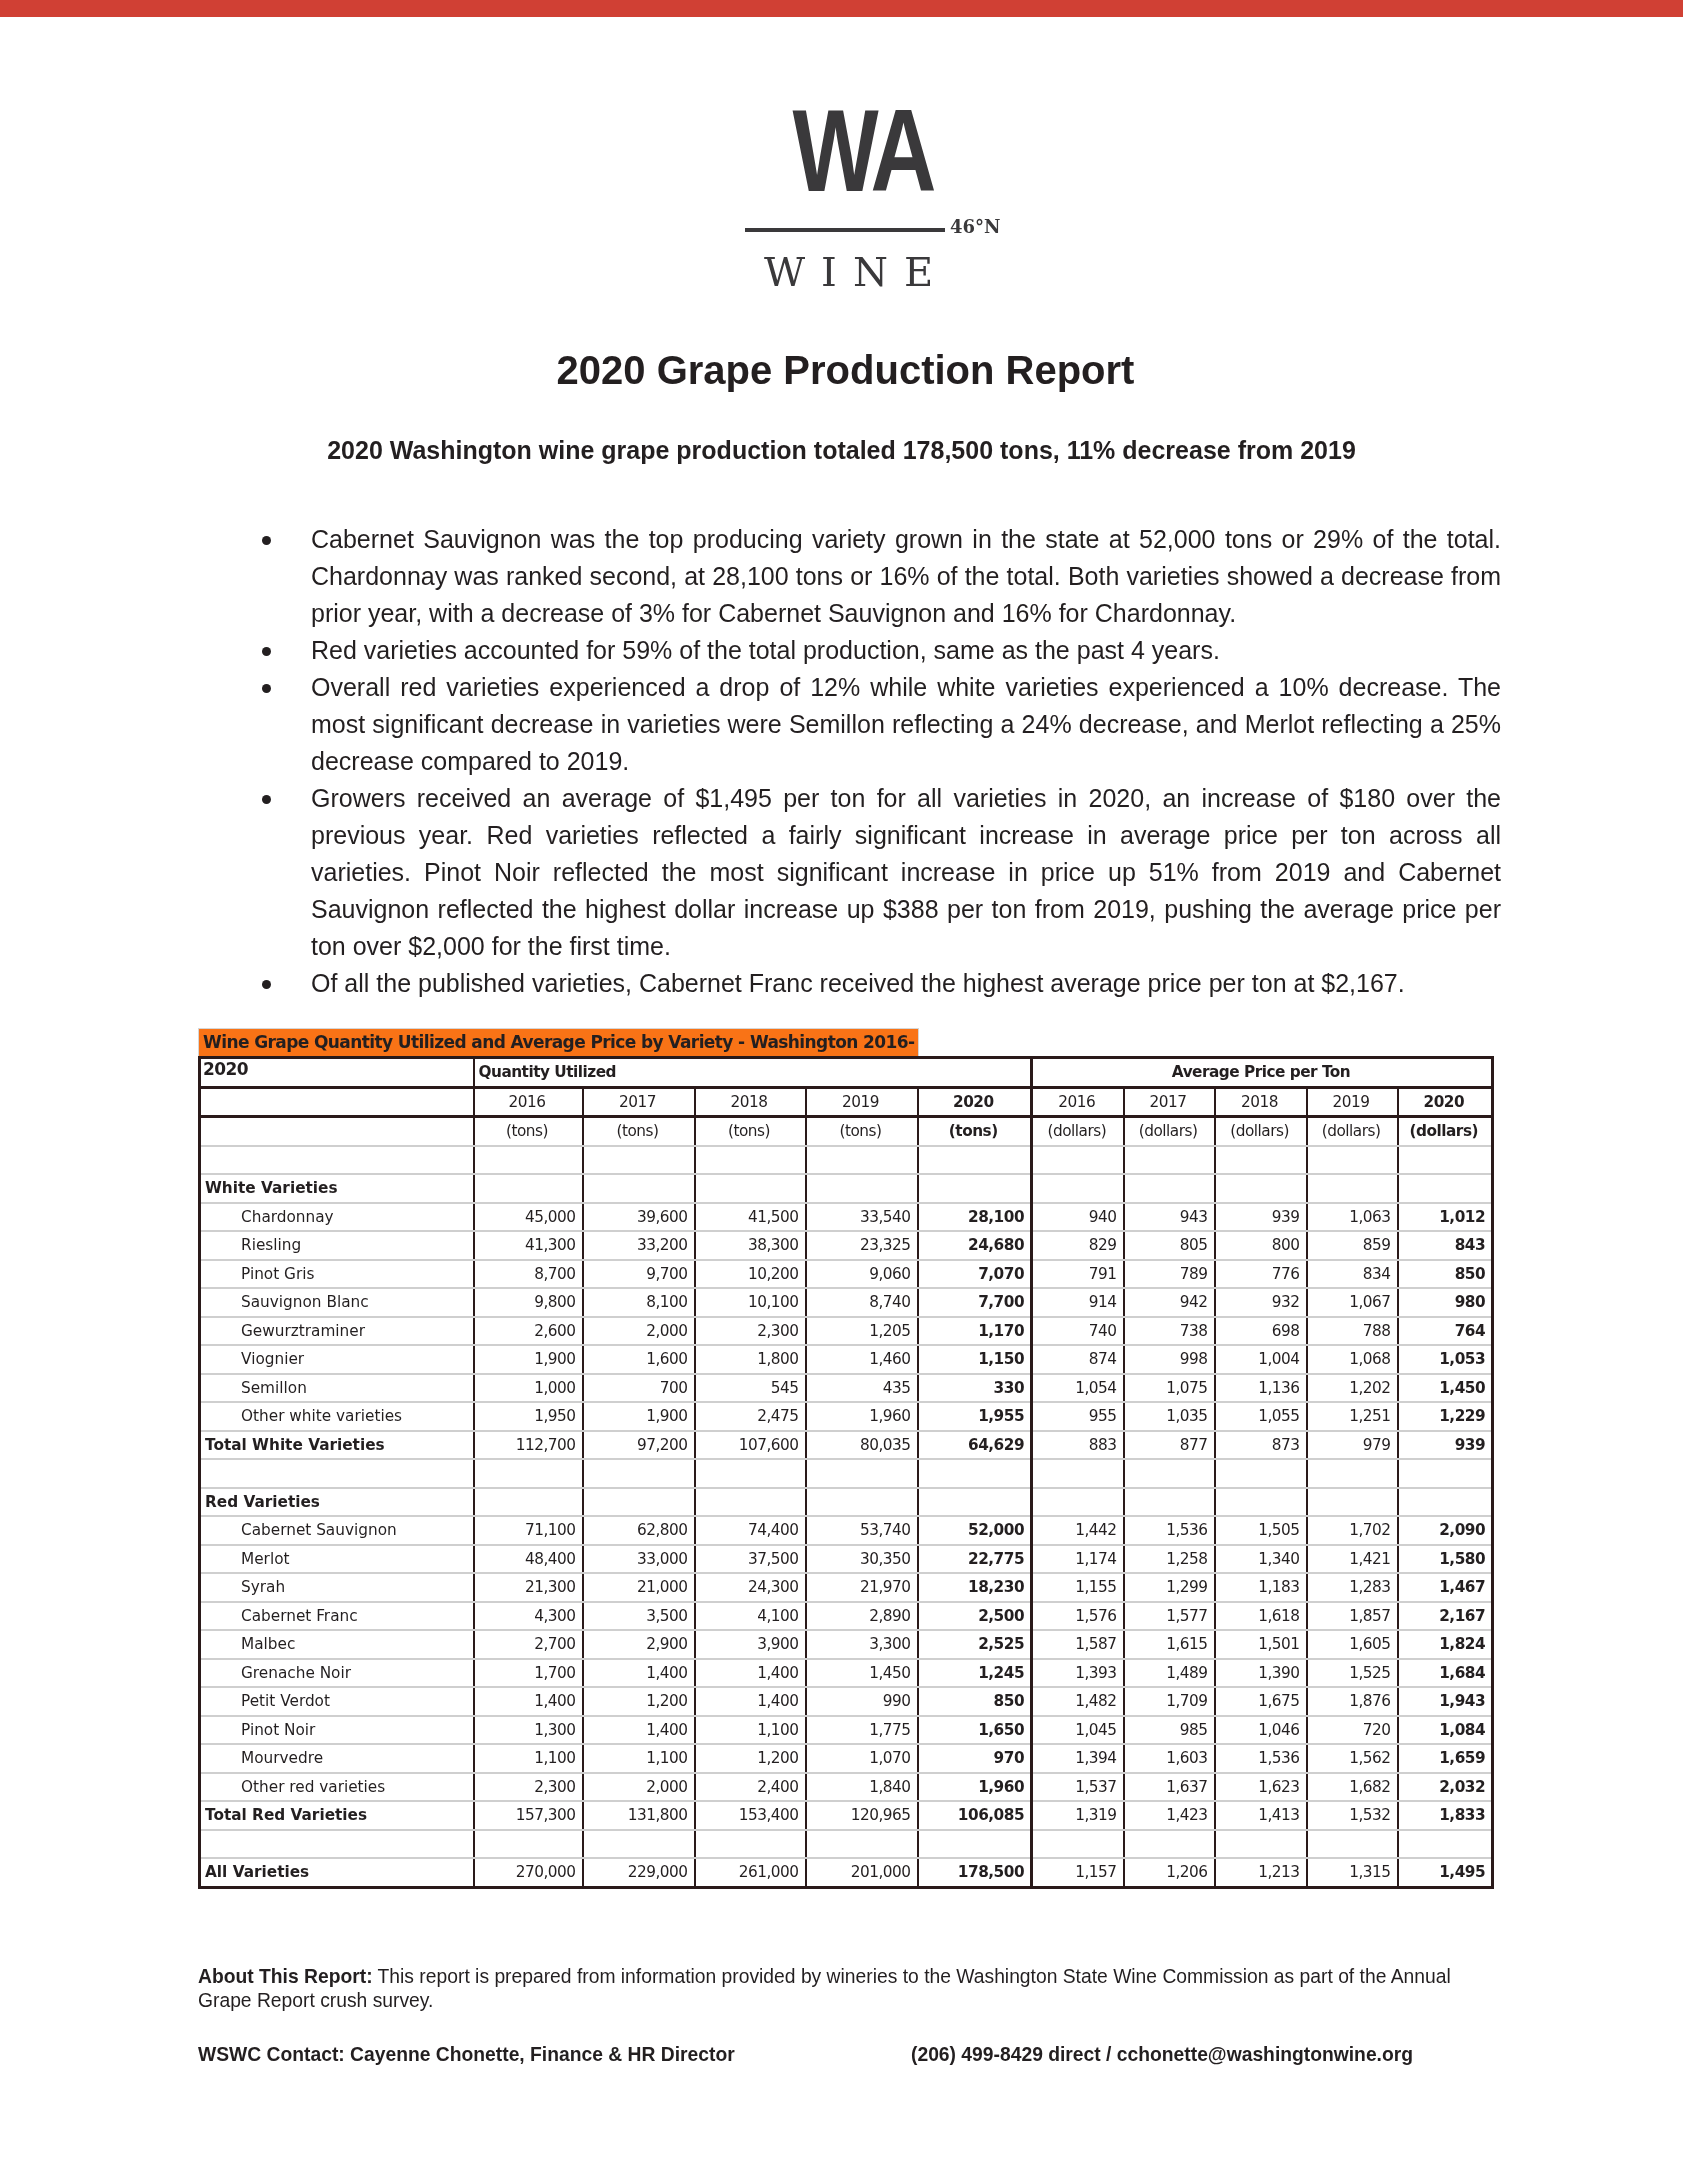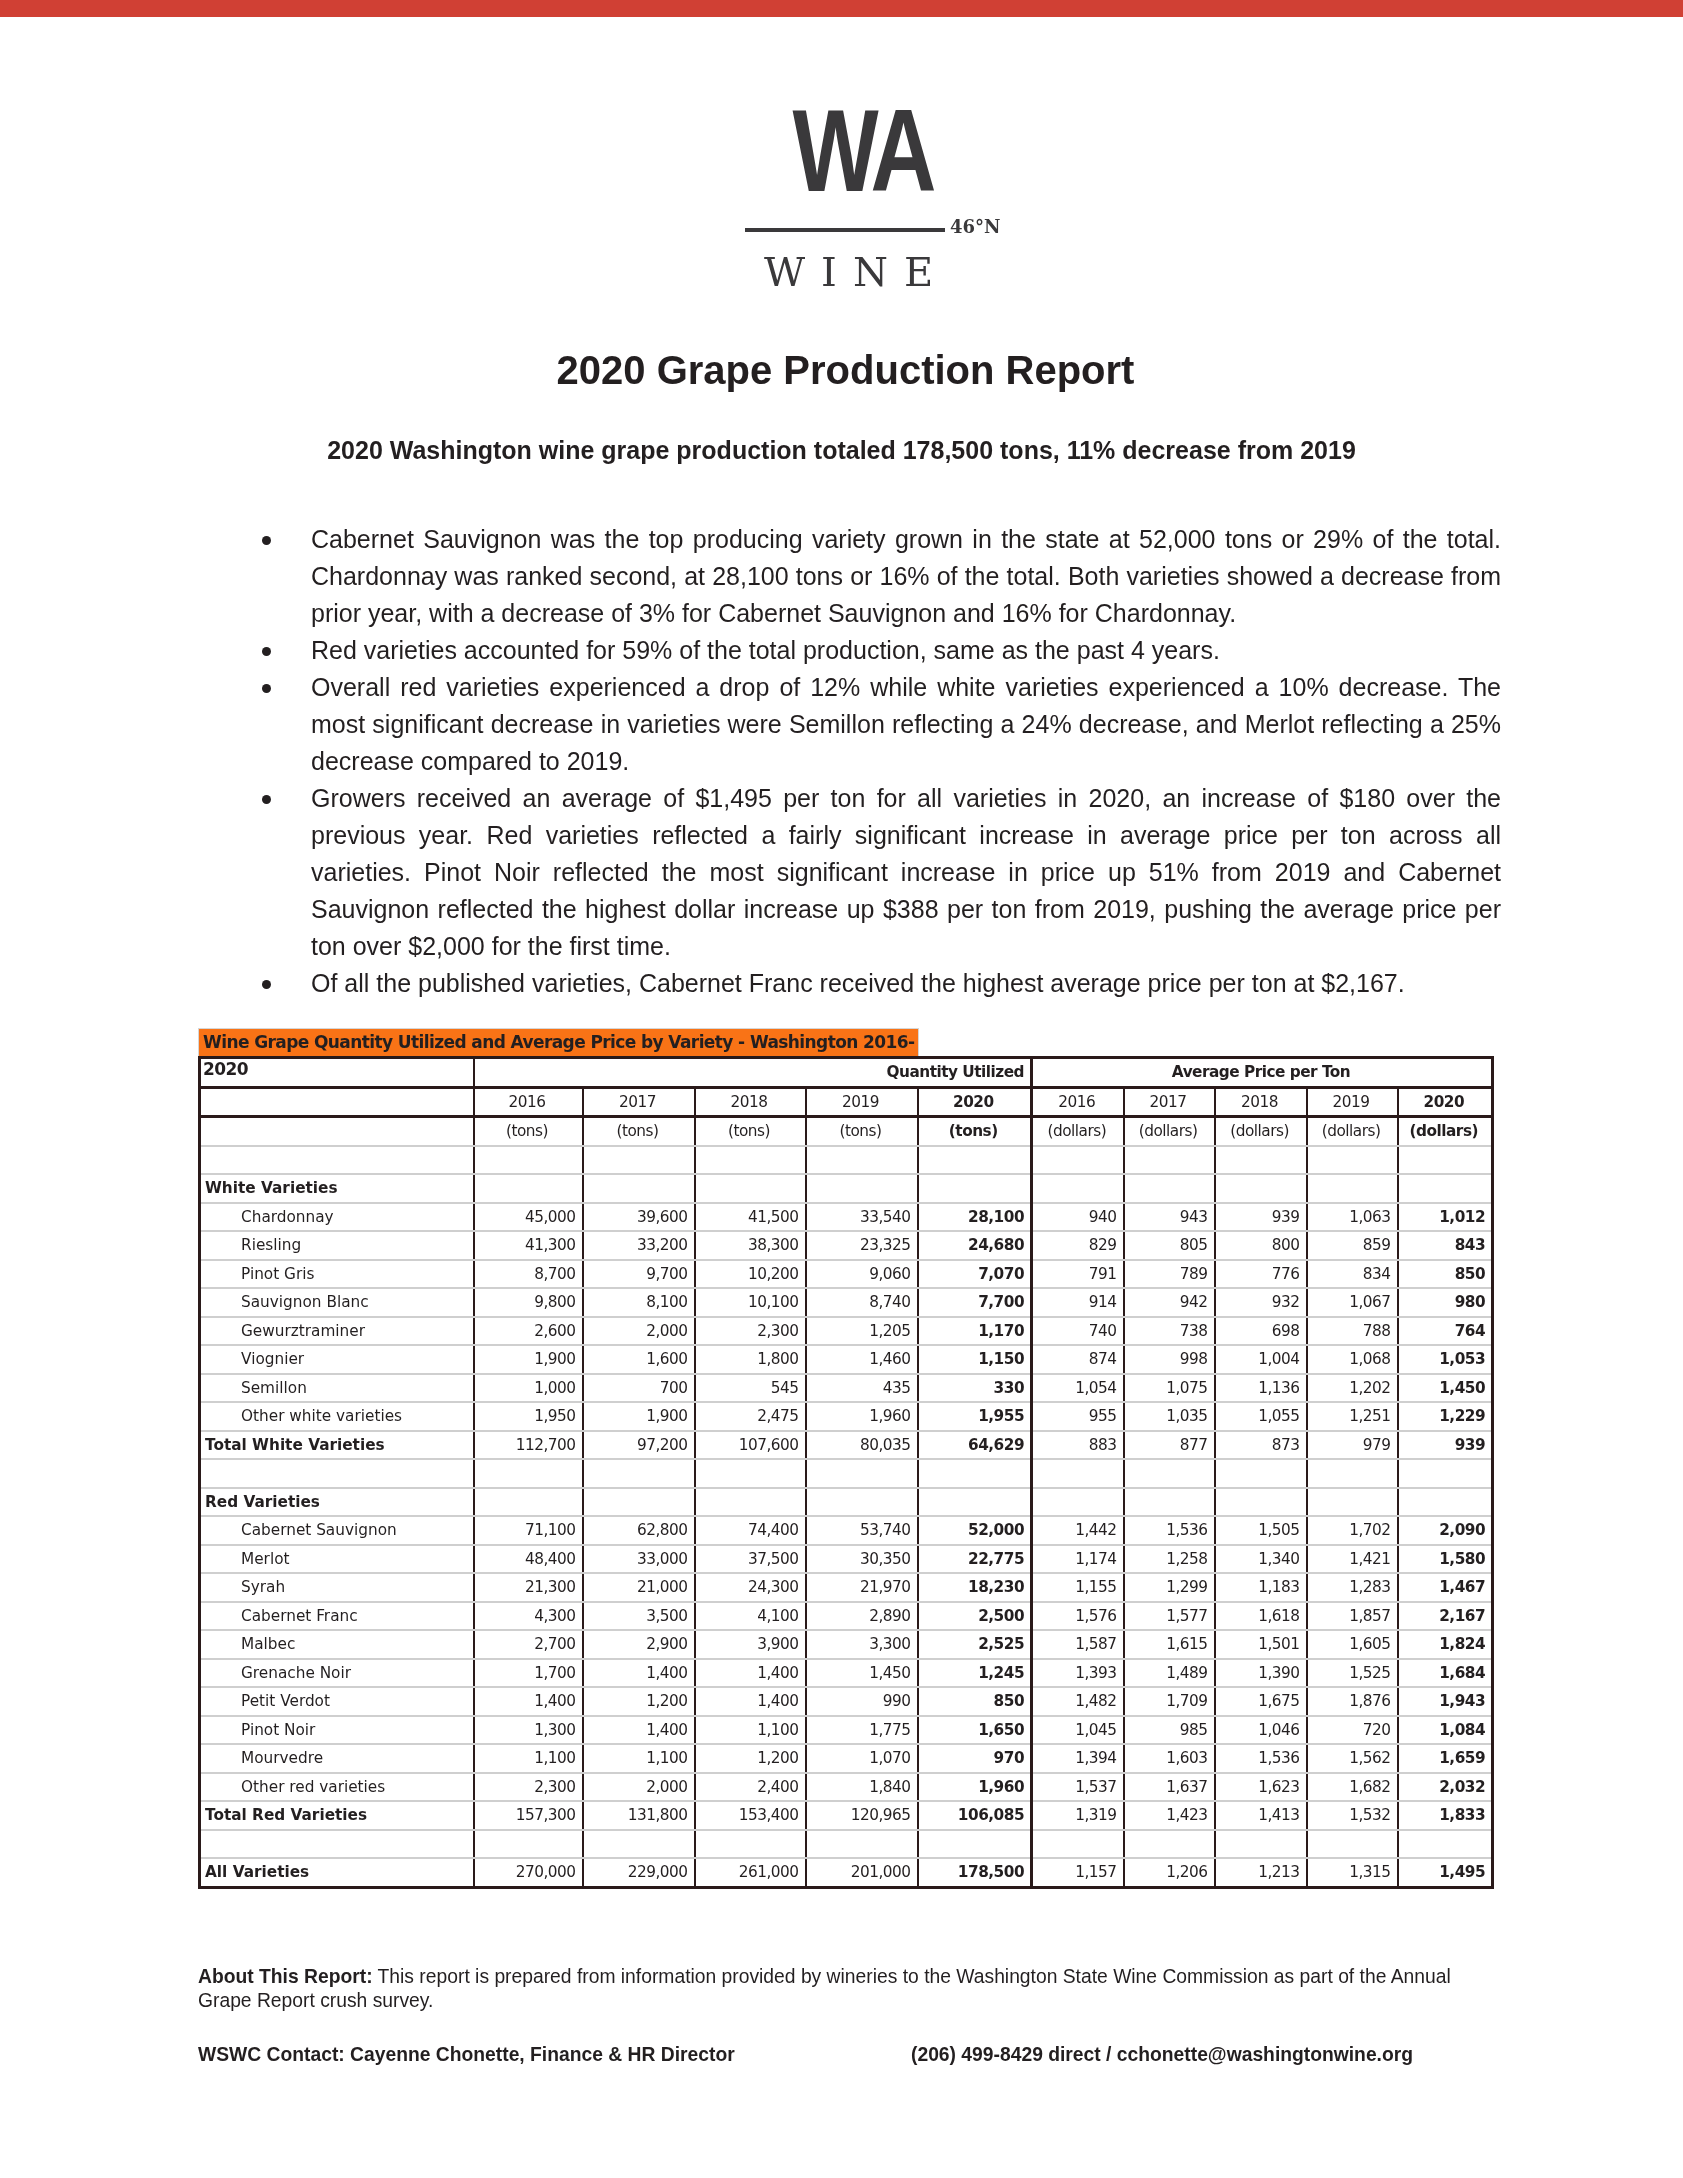--- a/index.html
+++ b/index.html
@@ -104,21 +104,21 @@
         <col style="width:114px">
       <col style="width:92px">
         <col style="width:91px">
         <col style="width:92px">
         <col style="width:91px">
         <col style="width:95px">
     </colgroup>
     <tbody id="tbody">
         <tr class="thick-top">
           <td class="lbl"></td>
-          <td class="num hdr b" colspan="5" style="text-align: right;">Quantity Utilized</td>
+          <td class="num hdr b" colspan="5" style="text-align: left;">Quantity Utilized</td>
           <td class="num hdr b pricesep rightedge" colspan="5" style="text-align: center;">Average Price per Ton</td>
         </tr>
         <tr class="thick-top">
           <td class="lbl"></td>
           <td class="num hdr">2016</td>
           <td class="num hdr">2017</td>
           <td class="num hdr">2018</td>
           <td class="num hdr">2019</td>
           <td class="num hdr b">2020</td>
           <td class="num hdr pricesep">2016</td>

